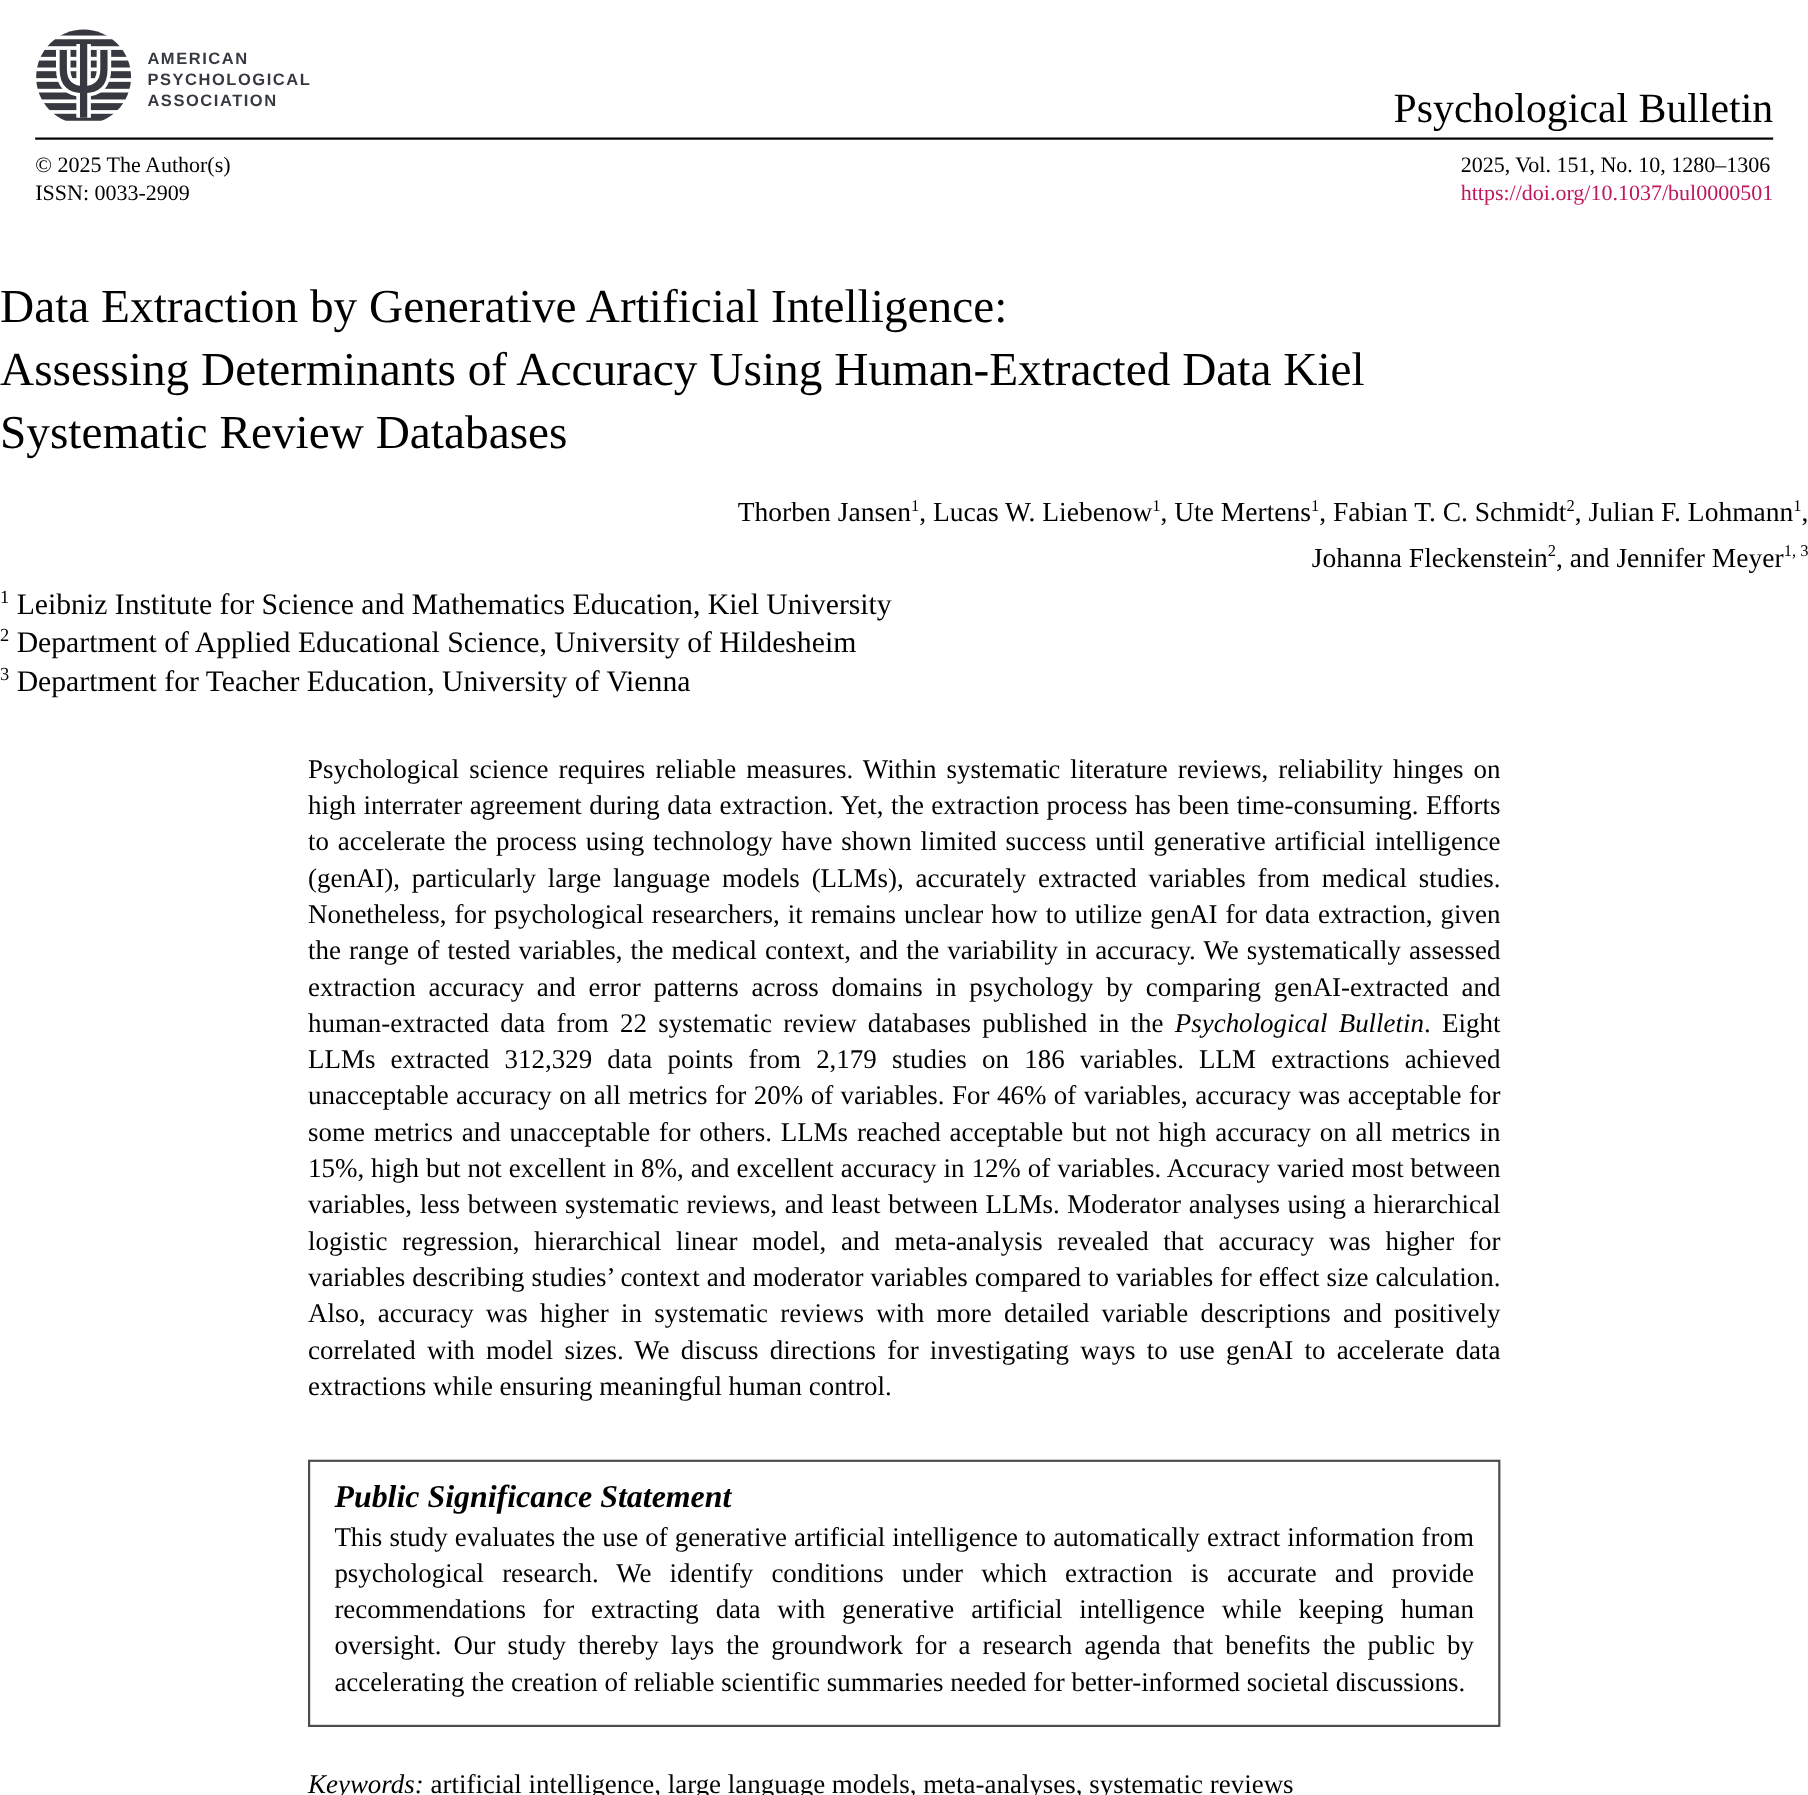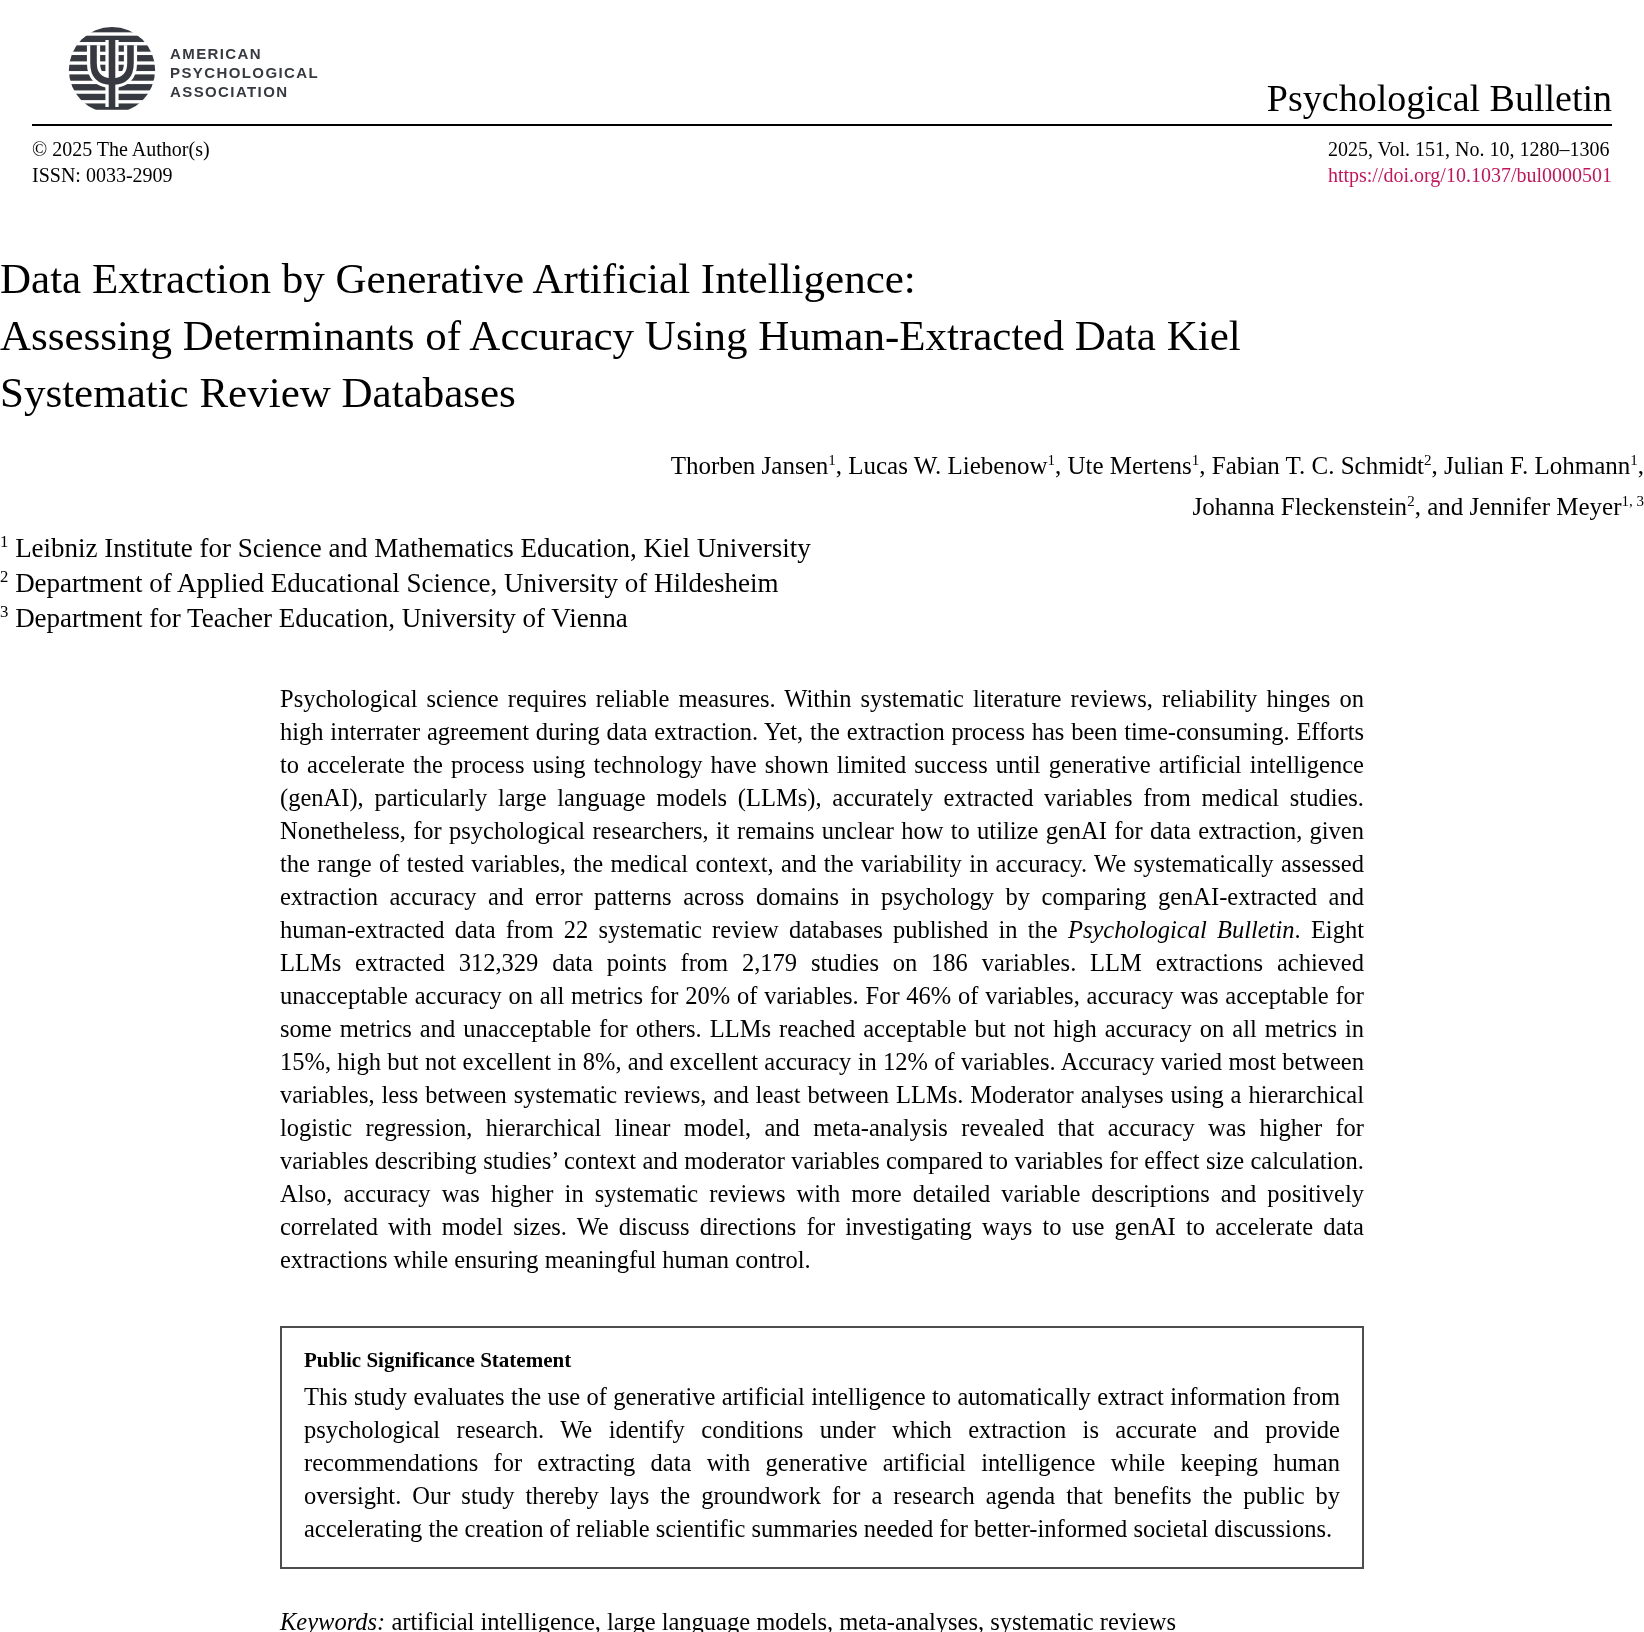--- a/index.html
+++ b/index.html
@@ -5,21 +5,20 @@
   html,body{margin:0;padding:0;background:#ffffff;}
   .page{
     width:1644px;height:1632px;background:#ffffff;color:#000;
     font-family:"Liberation Serif", serif;position:relative;overflow:hidden;
     box-sizing:border-box;
   }
   
   .header-row{
     display:flex;justify-content:space-between;align-items:flex-end;
     padding:26px 32px 6px 32px;
-    margin-left:36px;
   }
   .logo-block{display:flex;align-items:center;gap:14px;align-self:flex-start;}
   .logo-text{
     font-family:"Liberation Sans", sans-serif;font-weight:bold;
     font-size:15px;line-height:19px;letter-spacing:1.4px;color:#363a40;
   }
   .journal-title{font-size:38px;line-height:40px;}
   .rule{border:none;border-top:2.5px solid #000;margin:0 32px;}
   .meta-row{
     display:flex;justify-content:space-between;
@@ -36,21 +35,21 @@
   
   .abstract{
     width:1084px;margin:46px auto 0 auto;
     font-size:24.5px;line-height:33px;text-align:justify;
   }
   
   .pss-box{
     width:1084px;margin:50px auto 0 auto;box-sizing:border-box;
     border:2px solid #4d4d4d;padding:16px 22px 22px 22px;
   }
-  .pss-heading{font-size:21px;font-weight:bold;line-height:33px;}
+  .pss-heading{font-size:29px;font-weight:bold;font-style:italic;line-height:33px;}
   .pss-body{font-size:24.5px;line-height:33px;text-align:justify;margin-top:3px;}
   
   .keywords{width:1084px;margin:36px auto 0 auto;font-size:24.5px;line-height:33px;}
 </style>
 </head>
 <body>
 
 <div class="page">
 
   <div class="header-row">

